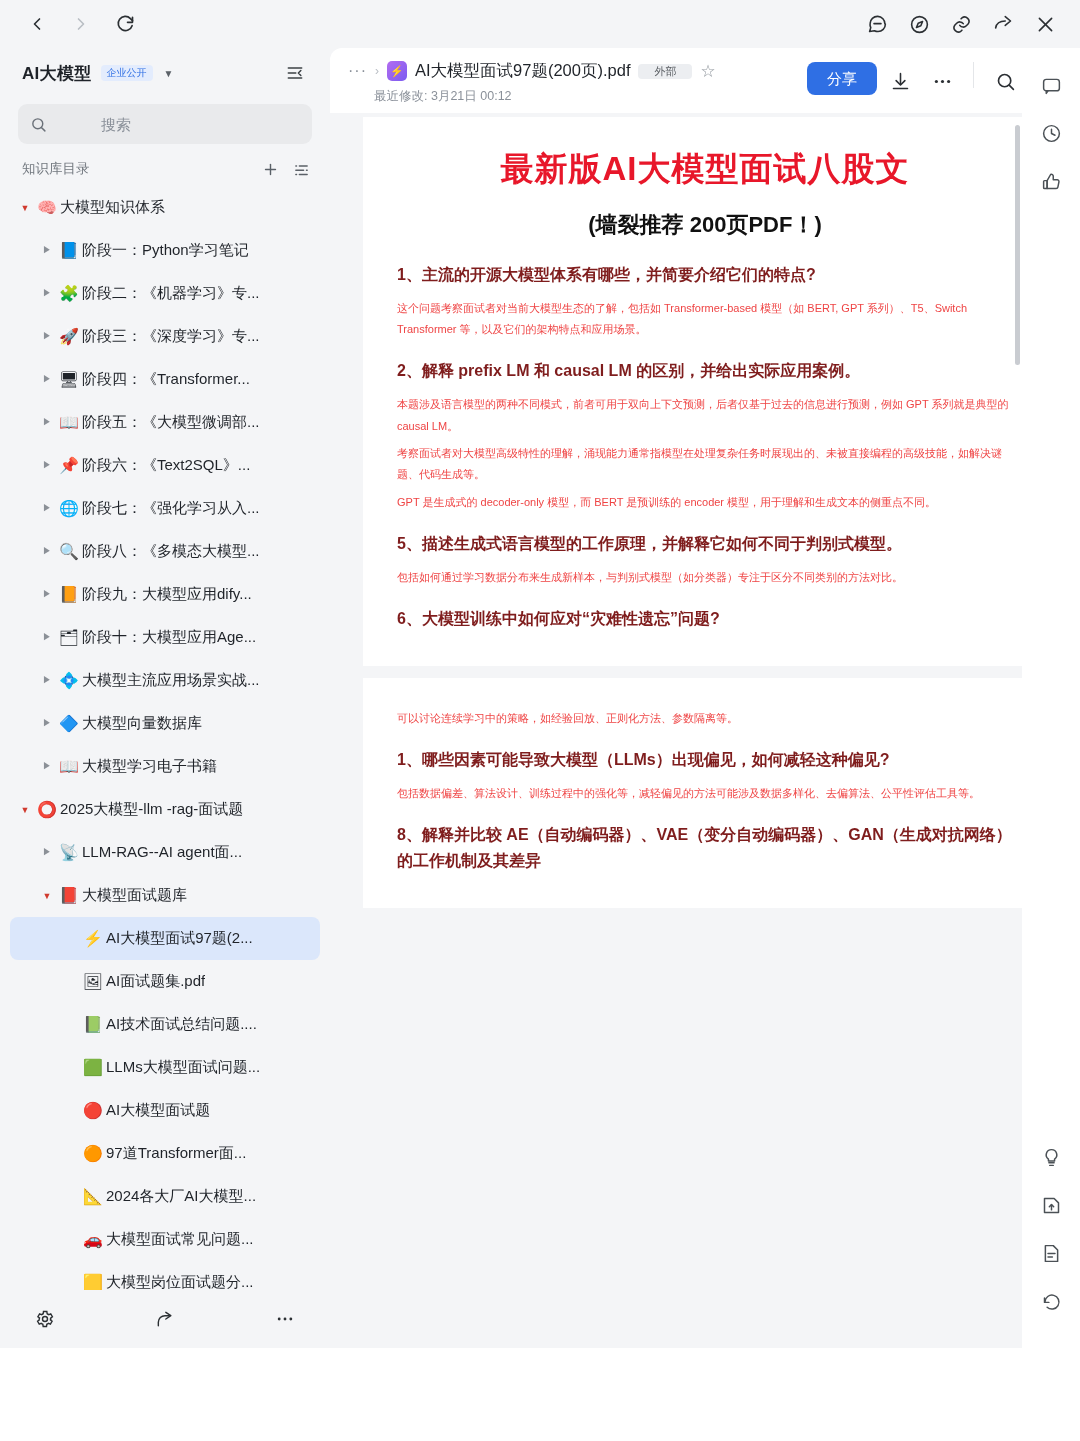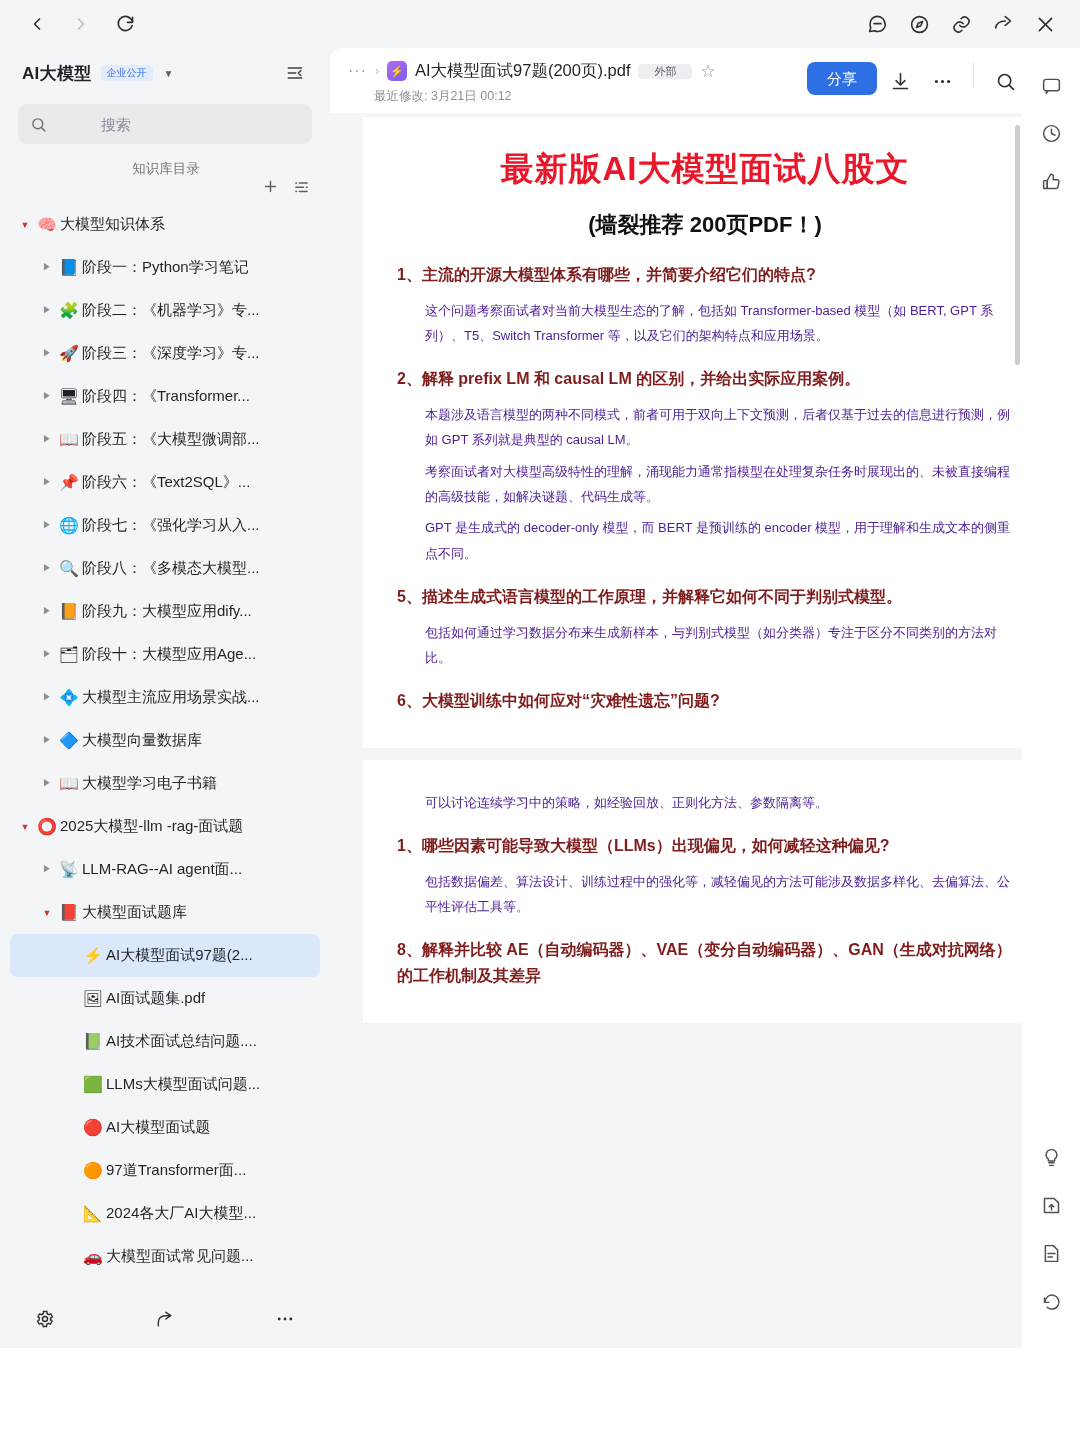--- a/index.html
+++ b/index.html
@@ -80,21 +80,20 @@
     width: 100%;
     margin-left: 44px;
   }
   .search-box input::placeholder { color: #8a9099; }
 
   .dir-head {
     display: flex; align-items: center;
     padding: 2px 20px 6px 22px;
     color: #72787f;
     font-size: 13.5px;
-    flex-direction: column;
   }
   .dir-head .sp { margin-left: auto; display: flex; gap: 14px; align-items: center; color: #5a6067; }
 
   .tree {
     flex: 1;
     overflow: hidden;
     padding: 2px 10px 0 10px;
   }
   .node {
     display: flex; align-items: center;
@@ -203,25 +202,24 @@
     margin-bottom: 22px;
   }
   .q {
     color: #7f1d1d;
     font-weight: bold;
     font-size: 16px;
     line-height: 1.6;
     margin: 18px 0 10px;
   }
   .a {
-    color: #4c1d95;
-    font-size: 13px;
+    color: #ef4444;
+    font-size: 11px;
     line-height: 1.95;
     margin-bottom: 6px;
-    margin-left: 28px;
   }
 
   
   .rail {
     position: absolute;
     right: 0; top: 0; bottom: 0;
     width: 58px;
     background: #ffffff;
     display: flex;
     flex-direction: column;

